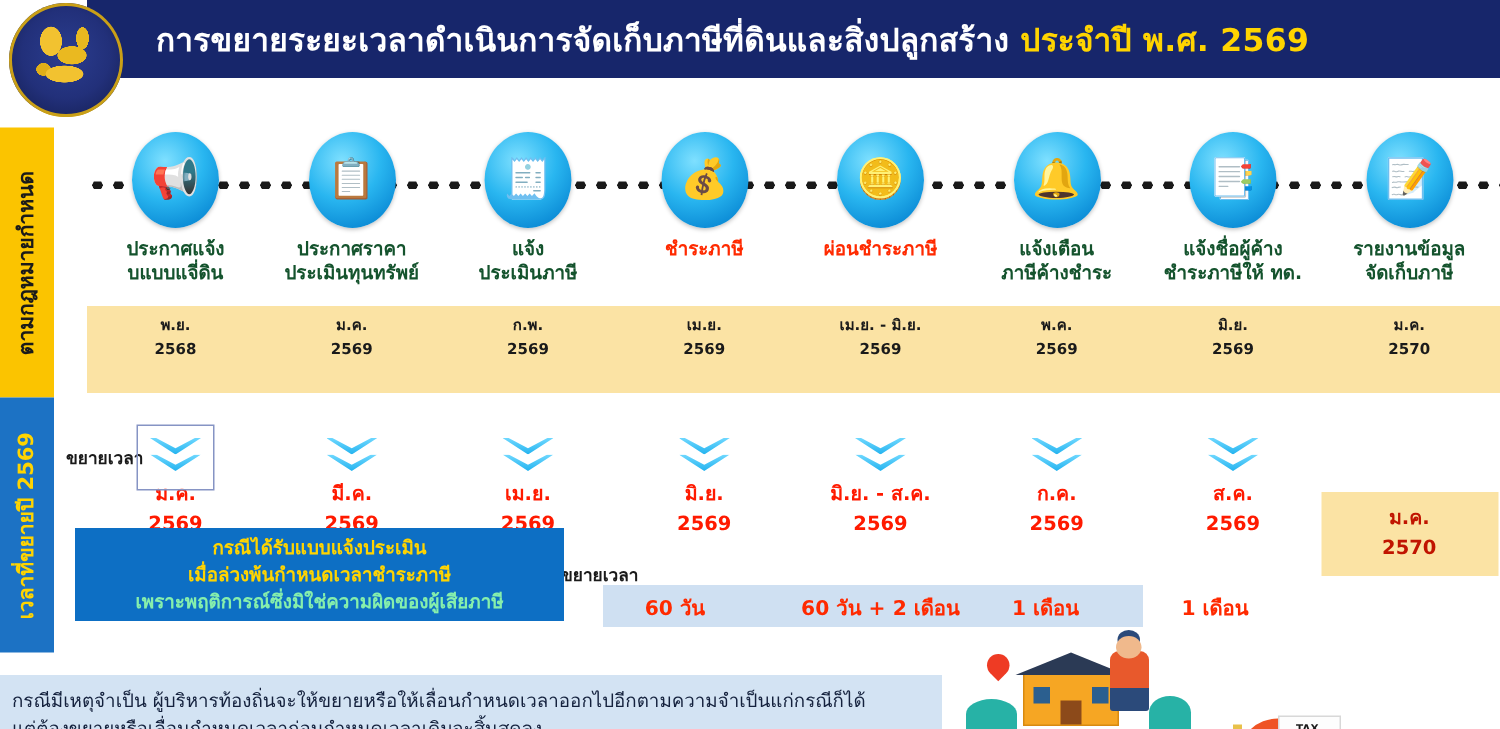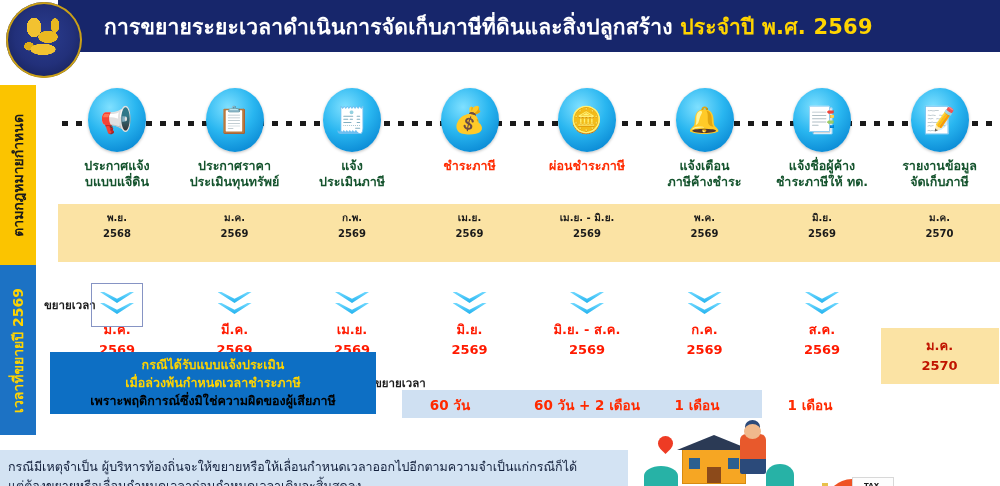--- a/index.html
+++ b/index.html
@@ -109,21 +109,21 @@
   }
   .ecell.yellowbox .edate{color:#c01400;}
 
   
   .bluebox{
     position:absolute;left:50px;top:352px;width:326px;height:62px;background:#0d6fc4;
     display:flex;flex-direction:column;align-items:center;justify-content:center;
   }
   .bluebox div{font-size:12.5px;font-weight:bold;line-height:1.45;}
   .bb1,.bb2{color:#ffd400;}
-  .bb3{color:#000000;}
+  .bb3{color:#86efac;}
 
   
   .durstrip{
     position:absolute;left:402px;top:390px;width:360px;height:28px;background:#cfe0f2;
   }
   .dur{
     position:absolute;top:4px;text-align:center;
     font-size:13.5px;font-weight:bold;color:#ff2a00;white-space:nowrap;
   }
 

